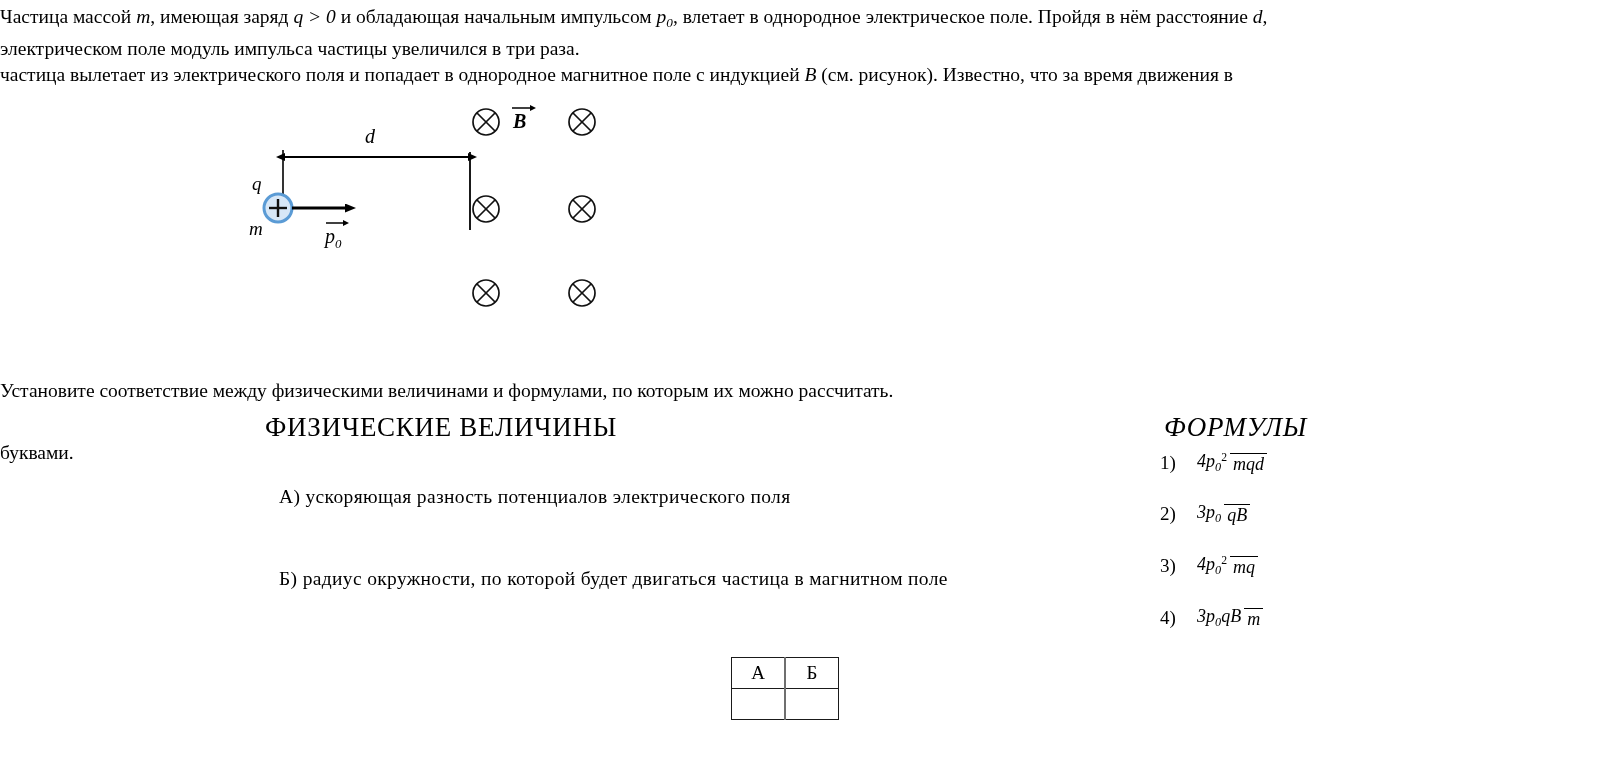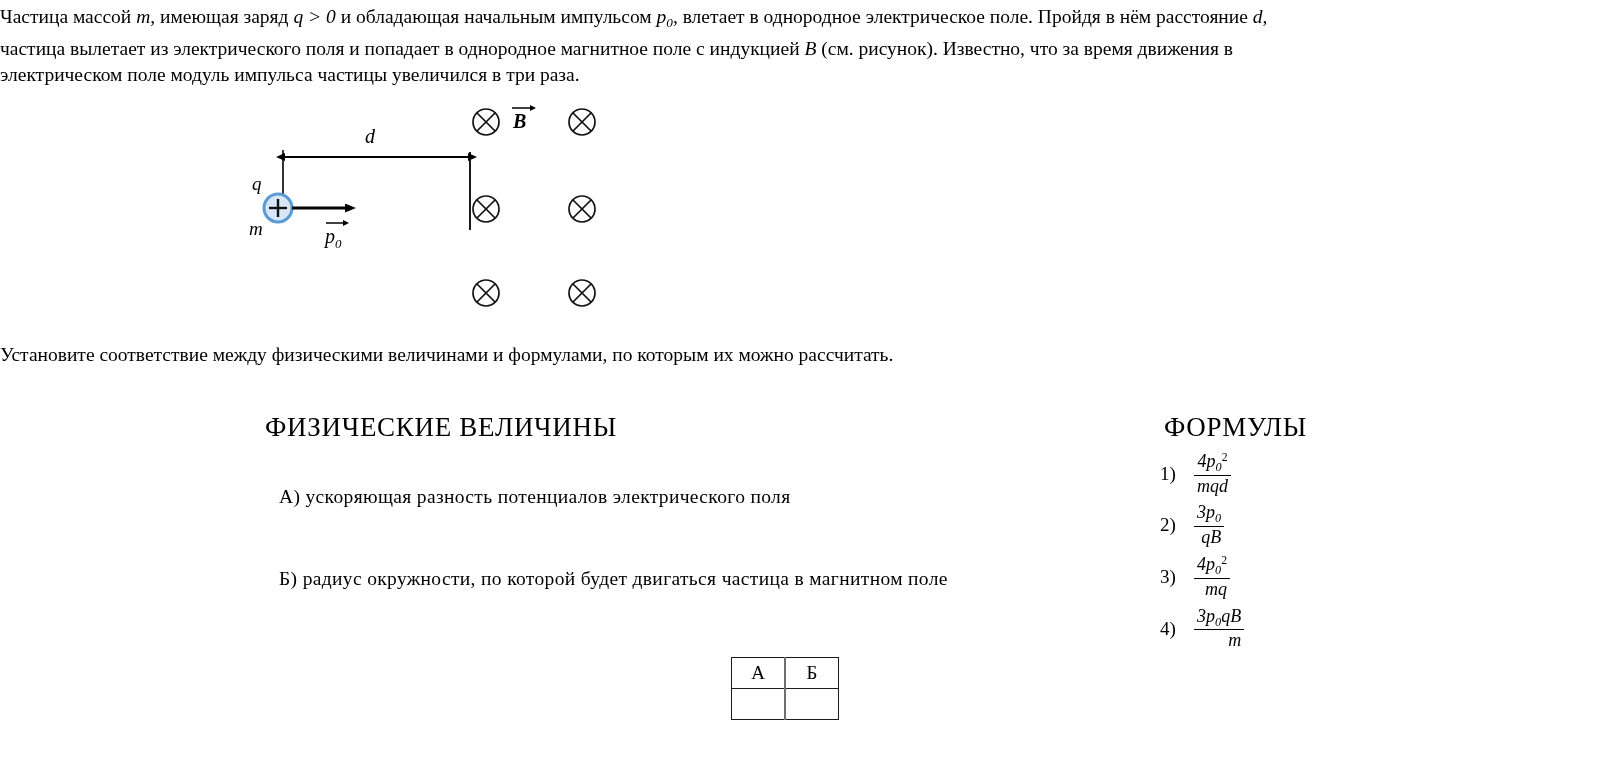--- a/index.html
+++ b/index.html
@@ -36,31 +36,31 @@
     position: absolute;
     left: 230px;
     top: 95px;
     width: 400px;
     height: 230px;
   }
   #figure svg { display: block; }
 
   
   #instructions { left: 0px; top: 342px; }
-  #instructions .line { display: block; }
+  #instructions .line { display: block; margin-top: 36px; }
 
   
   .col-head {
     position: absolute;
     font-size: 27px;
     letter-spacing: 0.7px;
     white-space: nowrap;
   }
   #head-left  { left: 265px;  top: 412px; }
-  #head-right { left: 1164px; top: 412px; }
+  #head-right { left: 1164px; top: 412px; font-style: italic; }
 
   .pv-item {
     position: absolute;
     font-size: 19.5px;
     white-space: nowrap;
     letter-spacing: 0.35px;
   }
   #pv-a { left: 279px; top: 486px; }
   #pv-b { left: 279px; top: 568px; }
 
@@ -72,21 +72,21 @@
     font-size: 19px;
     white-space: nowrap;
   }
   .formula-num {
     width: 28px;
     text-align: left;
     font-size: 19px;
   }
   .frac {
     display: inline-flex;
-    flex-direction: column;
+    flex-direction: row;
     align-items: center;
     line-height: 1.04;
     font-size: 18px;
     margin-left: 6px;
   }
   .frac .num { padding: 0 3px 1px 3px; }
   .frac .den {
     padding: 1px 3px 0 3px;
     border-top: 1.2px solid #000;
     width: 100%;
@@ -114,22 +114,22 @@
     font-size: 19px;
     padding: 0;
   }
   #answer-table td.divider { border-left: 2.2px solid #6f6f6f; }
 </style>
 </head>
 <body>
 
 <div class="para" id="statement">
   <span class="line"><span>Частица массой </span><span class="it">m</span><span>, имеющая заряд </span><span class="it">q &gt; 0</span><span> и обладающая начальным импульсом </span><span class="it">p</span><span class="it sub">0</span><span>, влетает в однородное электрическое поле. Пройдя в нём расстояние </span><span class="it">d</span><span>,</span></span>
+  <span class="line">электрическом поле модуль импульса частицы увеличился в три раза.</span>
   <span class="line"><span>частица вылетает из электрического поля и попадает в однородное магнитное поле с индукцией </span><span class="it">B</span><span> (см. рисунок). Известно, что за время движения в</span></span>
-  <span class="line">электрическом поле модуль импульса частицы увеличился в три раза.</span>
 </div>
 
 <div id="figure">
   <svg width="400" height="230" viewBox="0 0 400 230" xmlns="http://www.w3.org/2000/svg">
     <defs>
       <marker id="arrL" markerWidth="10" markerHeight="8" refX="9" refY="4" orient="auto" markerUnits="userSpaceOnUse">
         <path d="M9,0 L9,8 L0,4 z" fill="#000"></path>
       </marker>
       <marker id="arrR" markerWidth="10" markerHeight="8" refX="1" refY="4" orient="auto" markerUnits="userSpaceOnUse">
         <path d="M1,0 L1,8 L10,4 z" fill="#000"></path>
@@ -193,20 +193,21 @@
     <text x="140" y="48" font-family="Liberation Serif, serif" font-style="italic" font-size="20" text-anchor="middle" fill="#000">d</text>
     <text x="22" y="95" font-family="Liberation Serif, serif" font-style="italic" font-size="19" fill="#000">q</text>
     <text x="19" y="140" font-family="Liberation Serif, serif" font-style="italic" font-size="19" fill="#000">m</text>
     <text x="283" y="33" font-family="Liberation Serif, serif" font-style="italic" font-weight="bold" font-size="20" fill="#000">B</text>
     <text x="95" y="148" font-family="Liberation Serif, serif" font-style="italic" font-size="20" fill="#000"><tspan>p</tspan><tspan font-size="13" dy="5">0</tspan></text>
   </svg>
 </div>
 
 <div class="para" id="instructions">
   <span class="line">Установите соответствие между физическими величинами и формулами, по которым их можно рассчитать.</span>
+  <span class="line">буквами.</span>
 </div>
 
 <div class="col-head" id="head-left">ФИЗИЧЕСКИЕ ВЕЛИЧИНЫ</div>
 <div class="col-head" id="head-right">ФОРМУЛЫ</div>
 
 <div class="pv-item" id="pv-a">
   <span>А)</span>
   <span>ускоряющая разность потенциалов электрического поля</span>
 </div>
 <div class="pv-item" id="pv-b">

